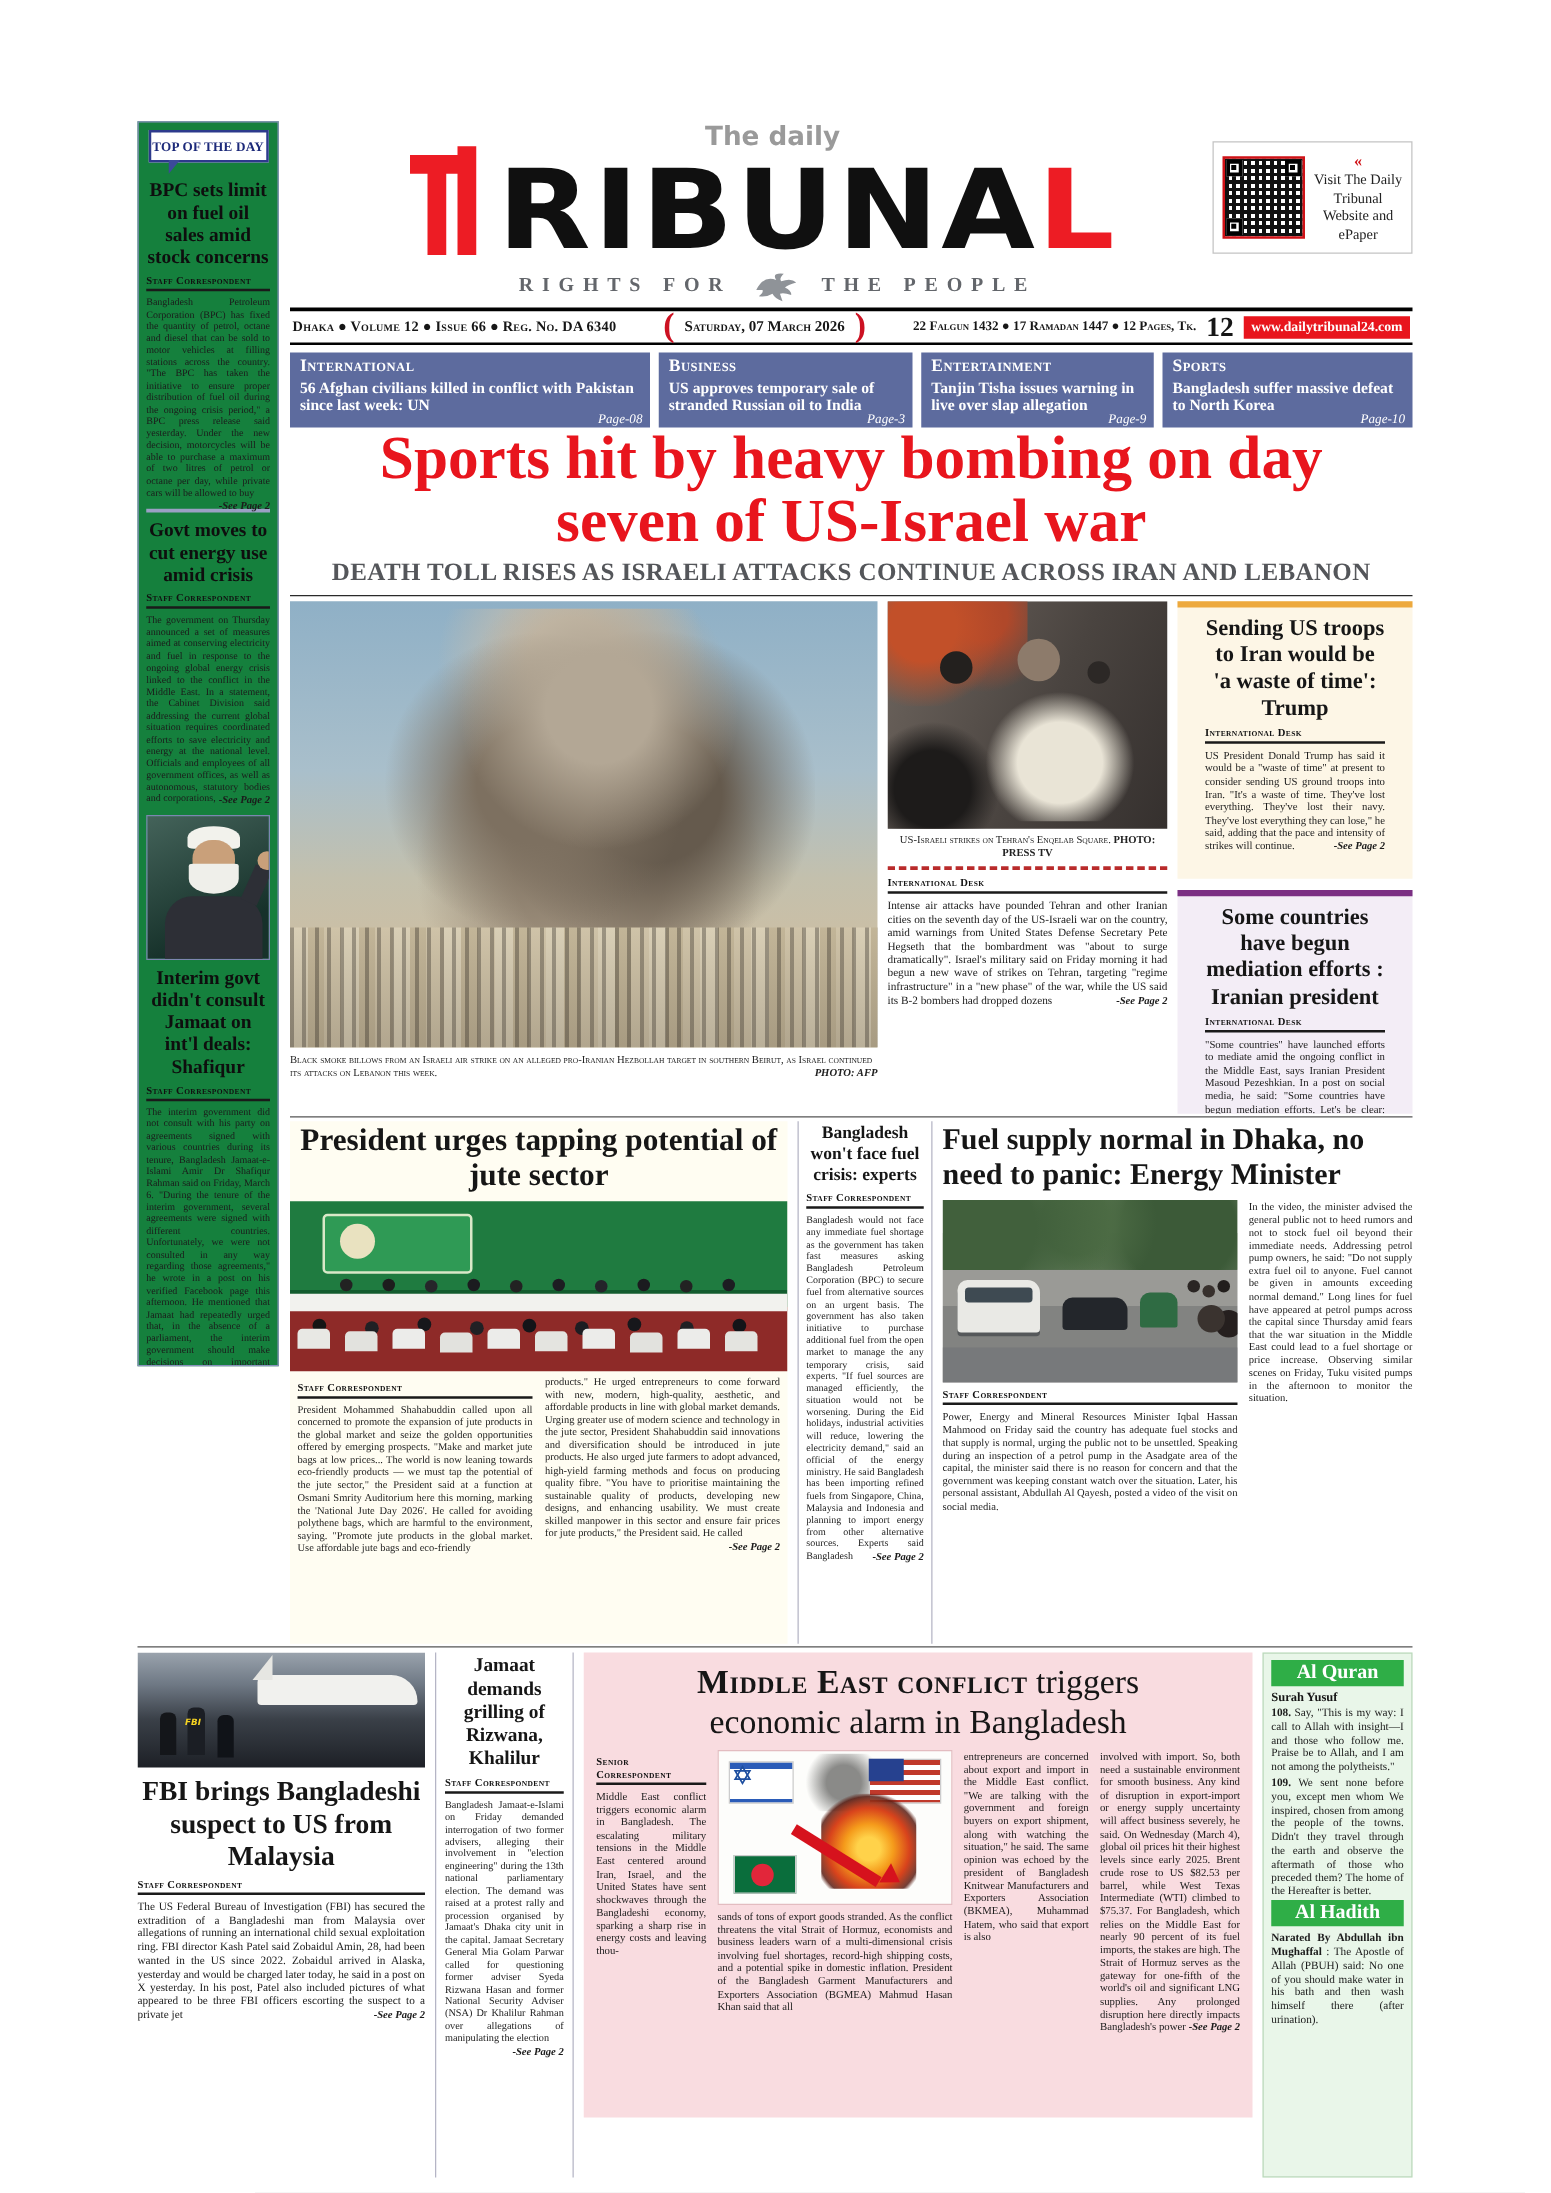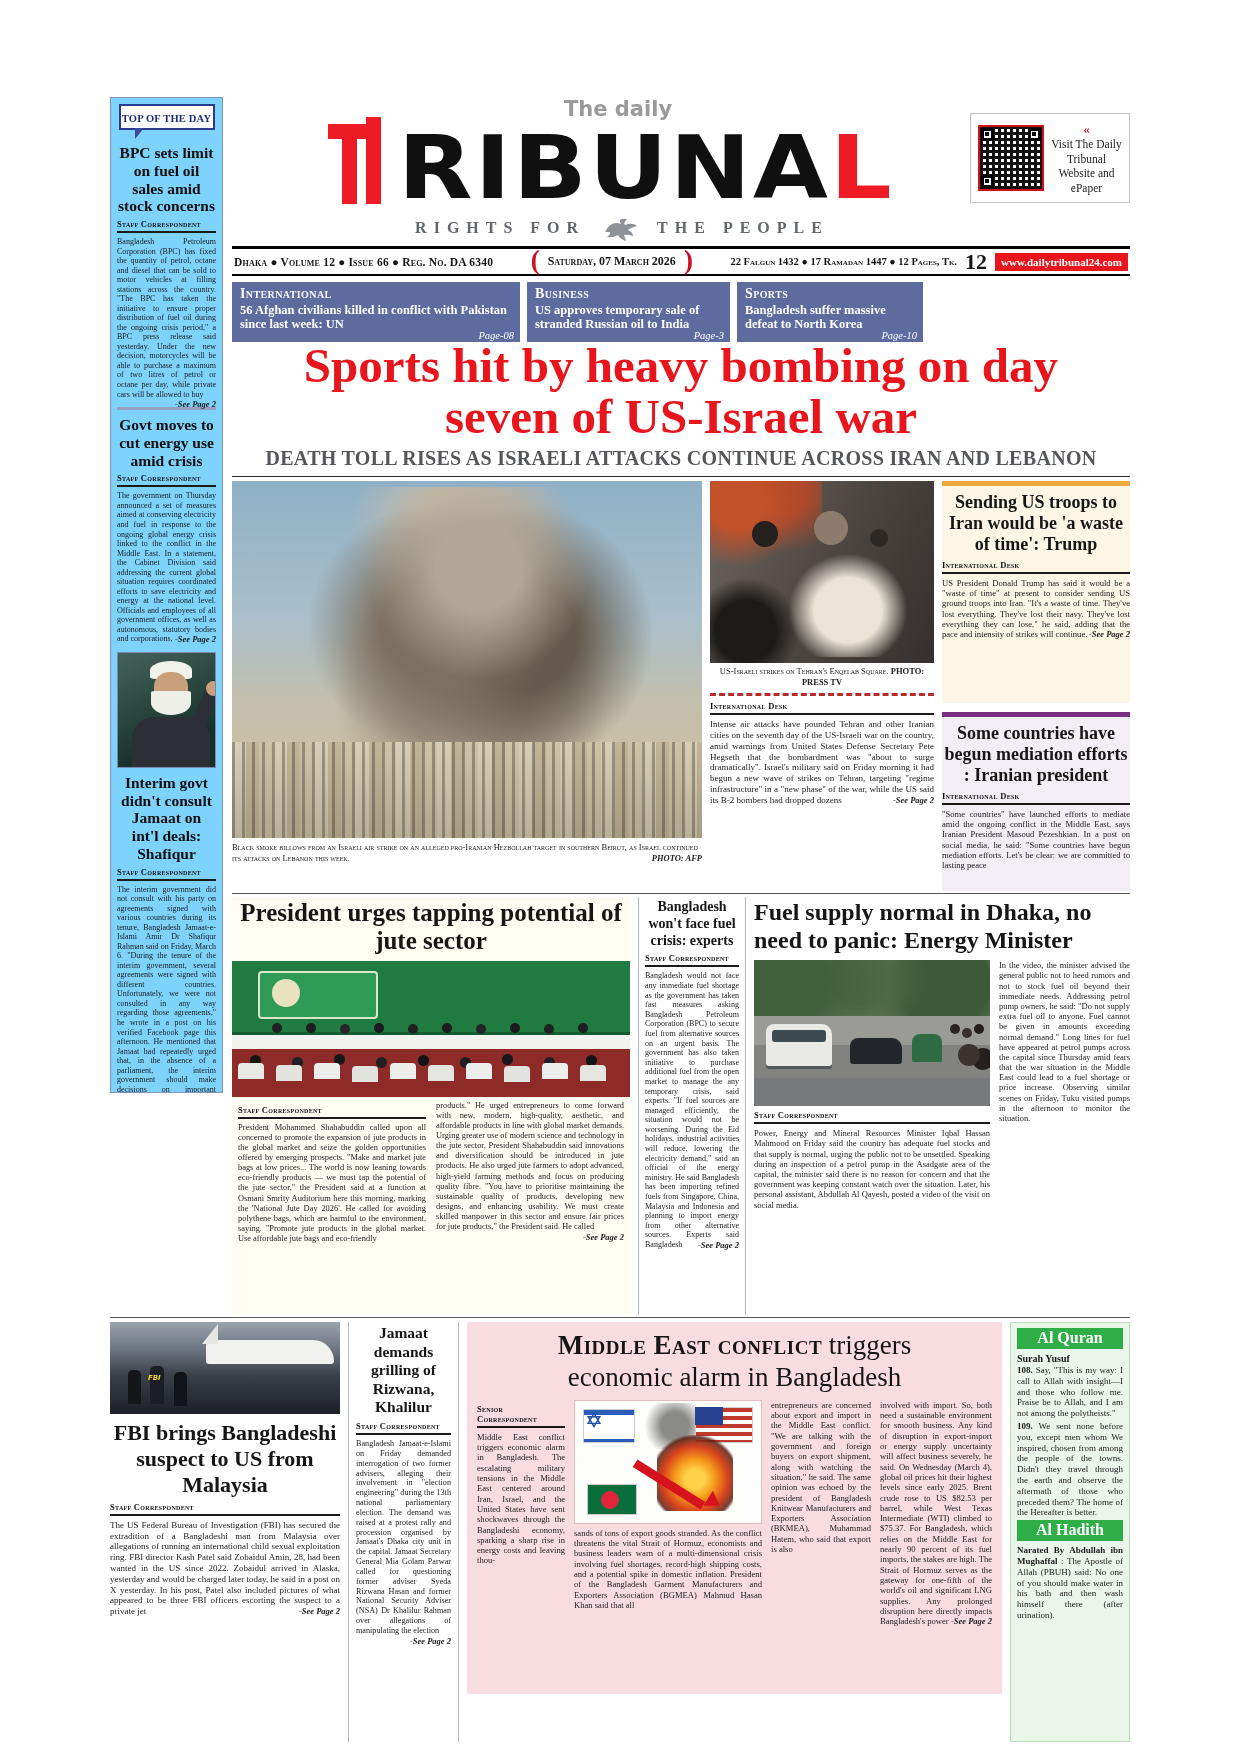--- a/index.html
+++ b/index.html
@@ -8,21 +8,21 @@
 
   
   .byline { font-weight:bold; font-size:8.5px; font-variant:small-caps; letter-spacing:.3px; border-bottom:2.5px solid #1a1a1a; padding-bottom:2px; margin:4px 0 4px; color:#111; }
   .body-txt { font-size:9px; line-height:1.2; text-align:justify; color:#1b1b1b; }
   .see { float:right; font-style:italic; font-weight:bold; font-size:8.5px; }
   .cap { font-variant:small-caps; font-size:8.5px; line-height:1.25; color:#222; }
   .cap b { font-weight:bold; }
   .hrule { position:absolute; border-top:1.5px solid #2a2a2a; }
 
   
-  .rail { position:absolute; left:110px; top:97px; width:113px; height:996px; background:#7dd3fc; border:1px solid #8890bd; padding:4px 6px; overflow:hidden; }
+  .rail { position:absolute; left:110px; top:97px; width:113px; height:996px; background:#15803d; border:1px solid #8890bd; padding:4px 6px; overflow:hidden; }
   .tod-box { position:relative; margin:2px auto 14px; width:96px; border:2px solid #2d3a8c; background:#fff; text-align:center; padding:2px 1px; }
   .tod-label { font-weight:bold; font-size:10.5px; color:#1d2a7a; letter-spacing:.2px; }
   .tod-tri { position:absolute; left:14px; bottom:-11px; width:0; height:0; border-left:9px solid #3c4a99; border-bottom:11px solid transparent; border-right:4px solid transparent; }
   .rail h3 { font-size:15.5px; line-height:1.15; text-align:center; font-weight:bold; margin:6px 0 4px; color:#0e0e0e; }
   .rail .body-txt { font-size:8px; line-height:1.19; }
   .rail-div { border-top:3px solid #9aa0c4; margin:8px 0 2px; }
   .cleric { position:relative; width:100%; height:116px; margin:8px 0 2px; background:linear-gradient(155deg,#44635a,#16312a 75%); border:1px solid #7d86b0; overflow:hidden; }
   .cleric i { position:absolute; display:block; }
   .cl-cap   { left:32px; top:8px;  width:42px; height:18px; background:#f2f2ec; border-radius:50% 50% 12% 12%; }
   .cl-face  { left:36px; top:19px; width:34px; height:32px; background:#c9a07a; border-radius:46%; }
@@ -95,21 +95,21 @@
   .side-photo { position:relative; width:100%; height:182px; overflow:hidden; background:linear-gradient(115deg,#6f665f 0%,#4a4440 55%,#35302e 100%); }
   .side-photo i { position:absolute; display:block; }
   .sp-or { left:-8px; top:-6px; width:120px; height:90px; background:radial-gradient(circle at 30% 30%,#c25029 0 26%,rgba(194,80,41,0) 62%),radial-gradient(circle at 70% 20%,#b0482a 0 18%,rgba(176,72,42,0) 55%); }
   .sp-wh { left:78px; top:72px; width:120px; height:104px; background:radial-gradient(ellipse at 50% 55%,#e9e4d6 0 40%,rgba(233,228,214,0) 70%); }
   .sp-hd { left:104px; top:30px; width:34px; height:34px; border-radius:50%; background:#8d7b6b; box-shadow:-66px 6px 0 -4px #23201e, 48px 10px 0 -8px #2c2826; }
   .sp-dk { left:0; top:96px; width:90px; height:90px; background:radial-gradient(circle at 40% 60%,#1d1b1a 0 40%,rgba(29,27,26,0) 70%); }
   .side-cap { margin-top:3px; text-align:center; }
   .dash { border-top:3px dashed #b92b2b; margin:6px 0 5px; }
   .band-d .body-txt { font-size:9px; }
   .rightcol { position:absolute; left:710px; top:0; width:188px; height:410px; }
-  .box { padding:6px 0 7px; margin-bottom:9px; overflow:hidden; }
+  .box { padding:6px 22px 7px; margin-bottom:9px; overflow:hidden; }
   .box h2 { text-align:center; font-weight:bold; font-size:18px; line-height:1.18; margin-bottom:3px; }
   .trump { background:#fdf6e6; border-top:5px solid #eda93e; height:222px; }
   .mediation { background:#f3edf6; border-top:5px solid #7b2f83; height:179px; }
   .box .body-txt { font-size:8.6px; }
 
   .r1 { left:232px; top:893px; width:898px; border-top-color:#555; }
   .r2 { left:110px; top:1317px; width:1020px; border-top-color:#555; }
 
   
   .band-e { position:absolute; left:232px; top:897px; width:898px; height:418px; }
@@ -266,20 +266,25 @@
       <span class="sec">International</span>
       <span class="tz">56 Afghan civilians killed in conflict with Pakistan since last week: UN</span>
       <span class="pg">Page-08</span>
     </div>
     <div class="teaser">
       <span class="sec">Business</span>
       <span class="tz">US approves temporary sale of stranded Russian oil to India</span>
       <span class="pg">Page-3</span>
     </div>
     <div class="teaser">
+      <span class="sec">Entertainment</span>
+      <span class="tz">Tanjin Tisha issues warning in live over slap allegation</span>
+      <span class="pg">Page-9</span>
+    </div>
+    <div class="teaser">
       <span class="sec">Sports</span>
       <span class="tz">Bangladesh suffer massive defeat to North Korea</span>
       <span class="pg">Page-10</span>
     </div>
   </nav>
 
   <h1 class="main-head">Sports hit by heavy bombing on day seven of US-Israel war</h1>
   <div class="subhead">DEATH TOLL RISES AS ISRAELI ATTACKS CONTINUE ACROSS IRAN AND LEBANON</div>
   <div class="hrule r0"></div>
 

